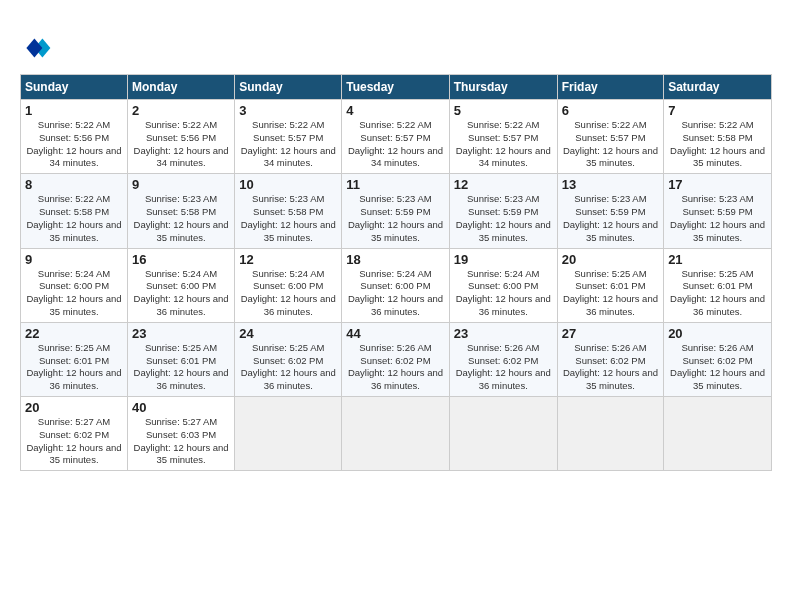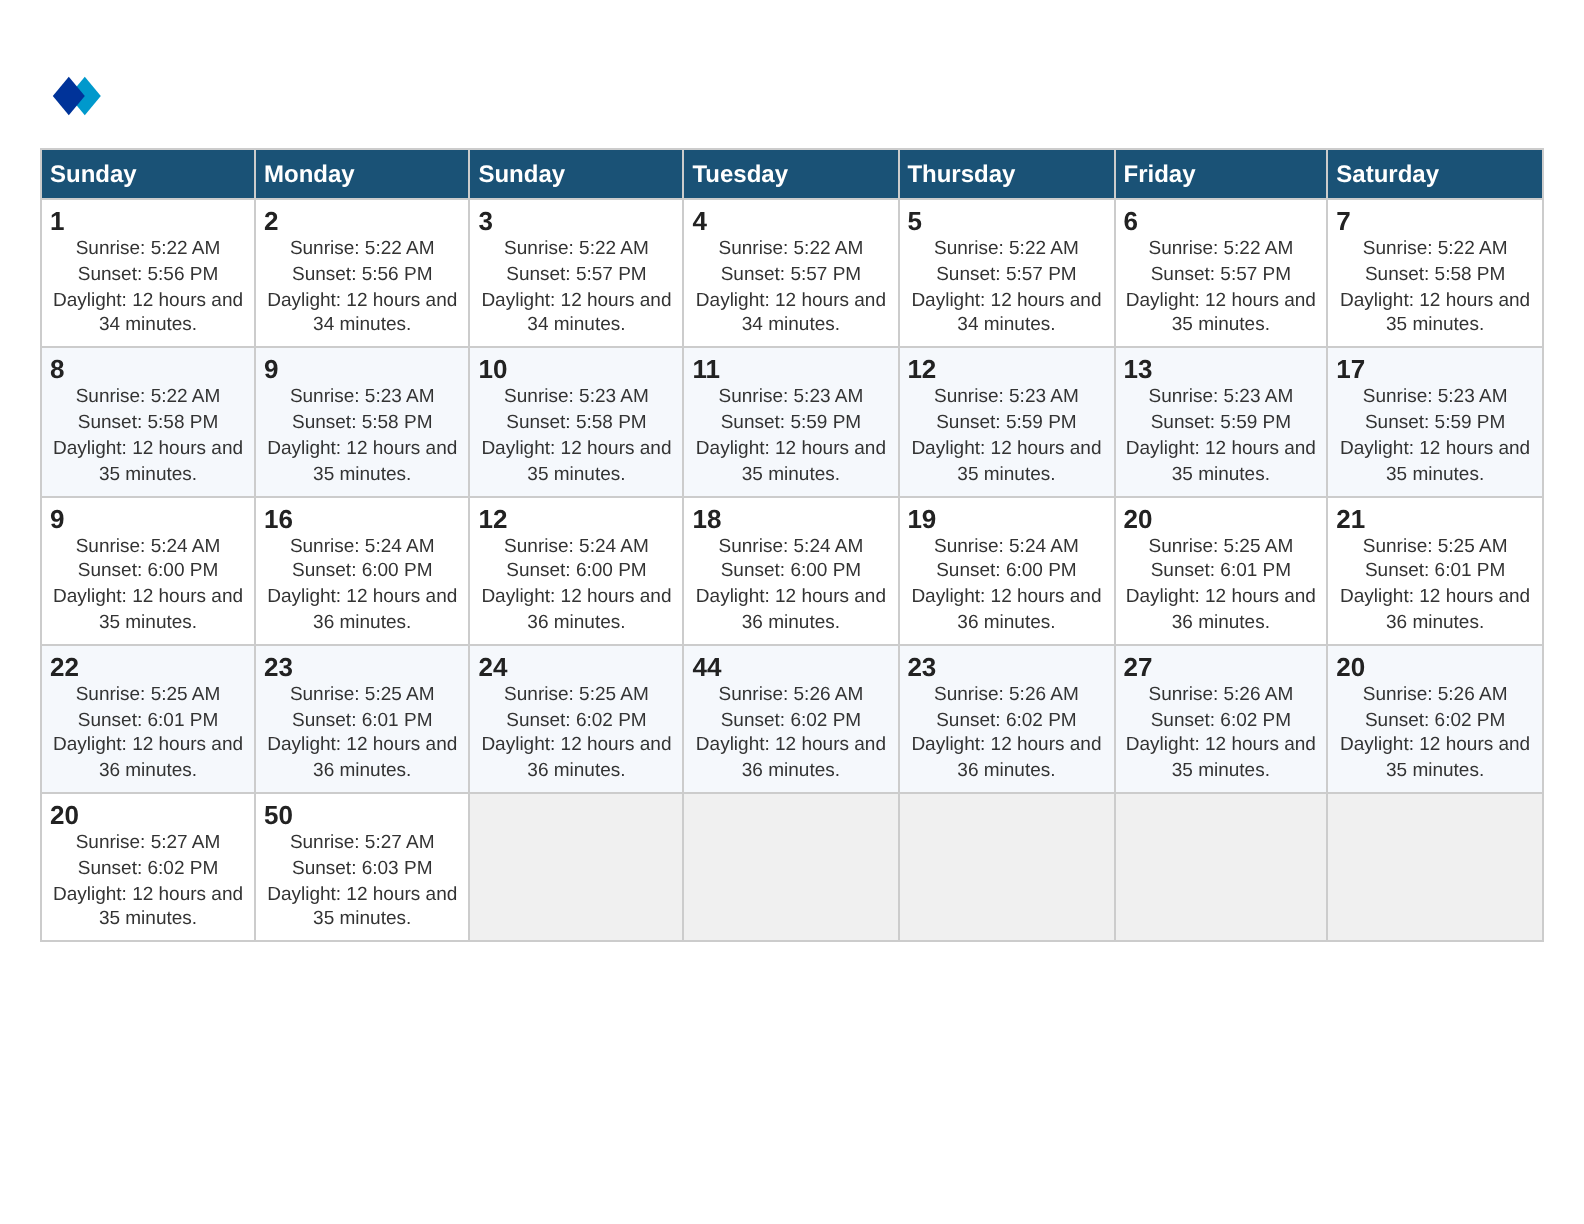--- a/index.html
+++ b/index.html
@@ -239,21 +239,21 @@
             <span class="day-num">20</span>
             <div class="day-info">Sunrise: 5:26 AM<br>Sunset: 6:02 PM<br>Daylight: 12 hours and 35 minutes.</div>
           </td>
         </tr>
         <tr>
           <td>
             <span class="day-num">20</span>
             <div class="day-info">Sunrise: 5:27 AM<br>Sunset: 6:02 PM<br>Daylight: 12 hours and 35 minutes.</div>
           </td>
           <td>
-            <span class="day-num">50</span>
+            <span class="day-num">40</span>
             <div class="day-info">Sunrise: 5:27 AM<br>Sunset: 6:03 PM<br>Daylight: 12 hours and 35 minutes.</div>
           </td>
           <td class="empty-cell"></td>
           <td class="empty-cell"></td>
           <td class="empty-cell"></td>
           <td class="empty-cell"></td>
           <td class="empty-cell"></td>
         </tr>
       </tbody>
   </table>

